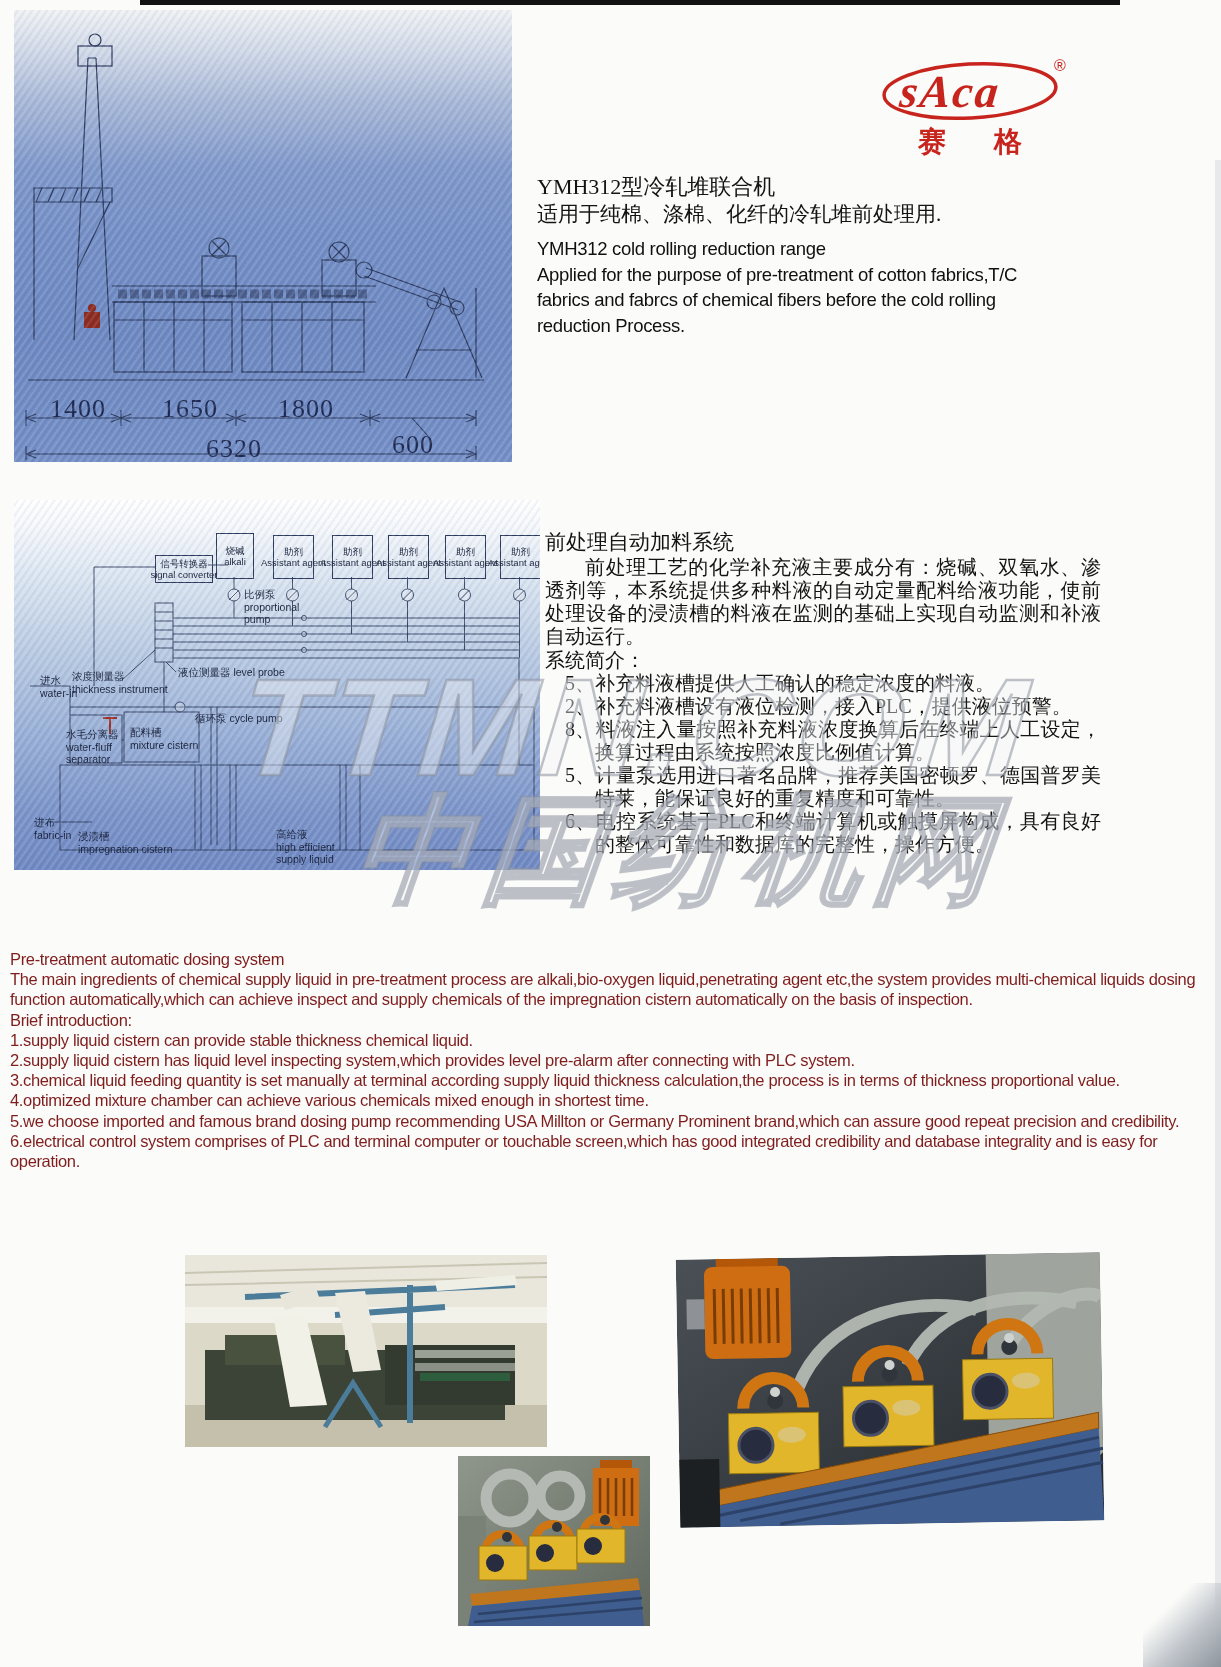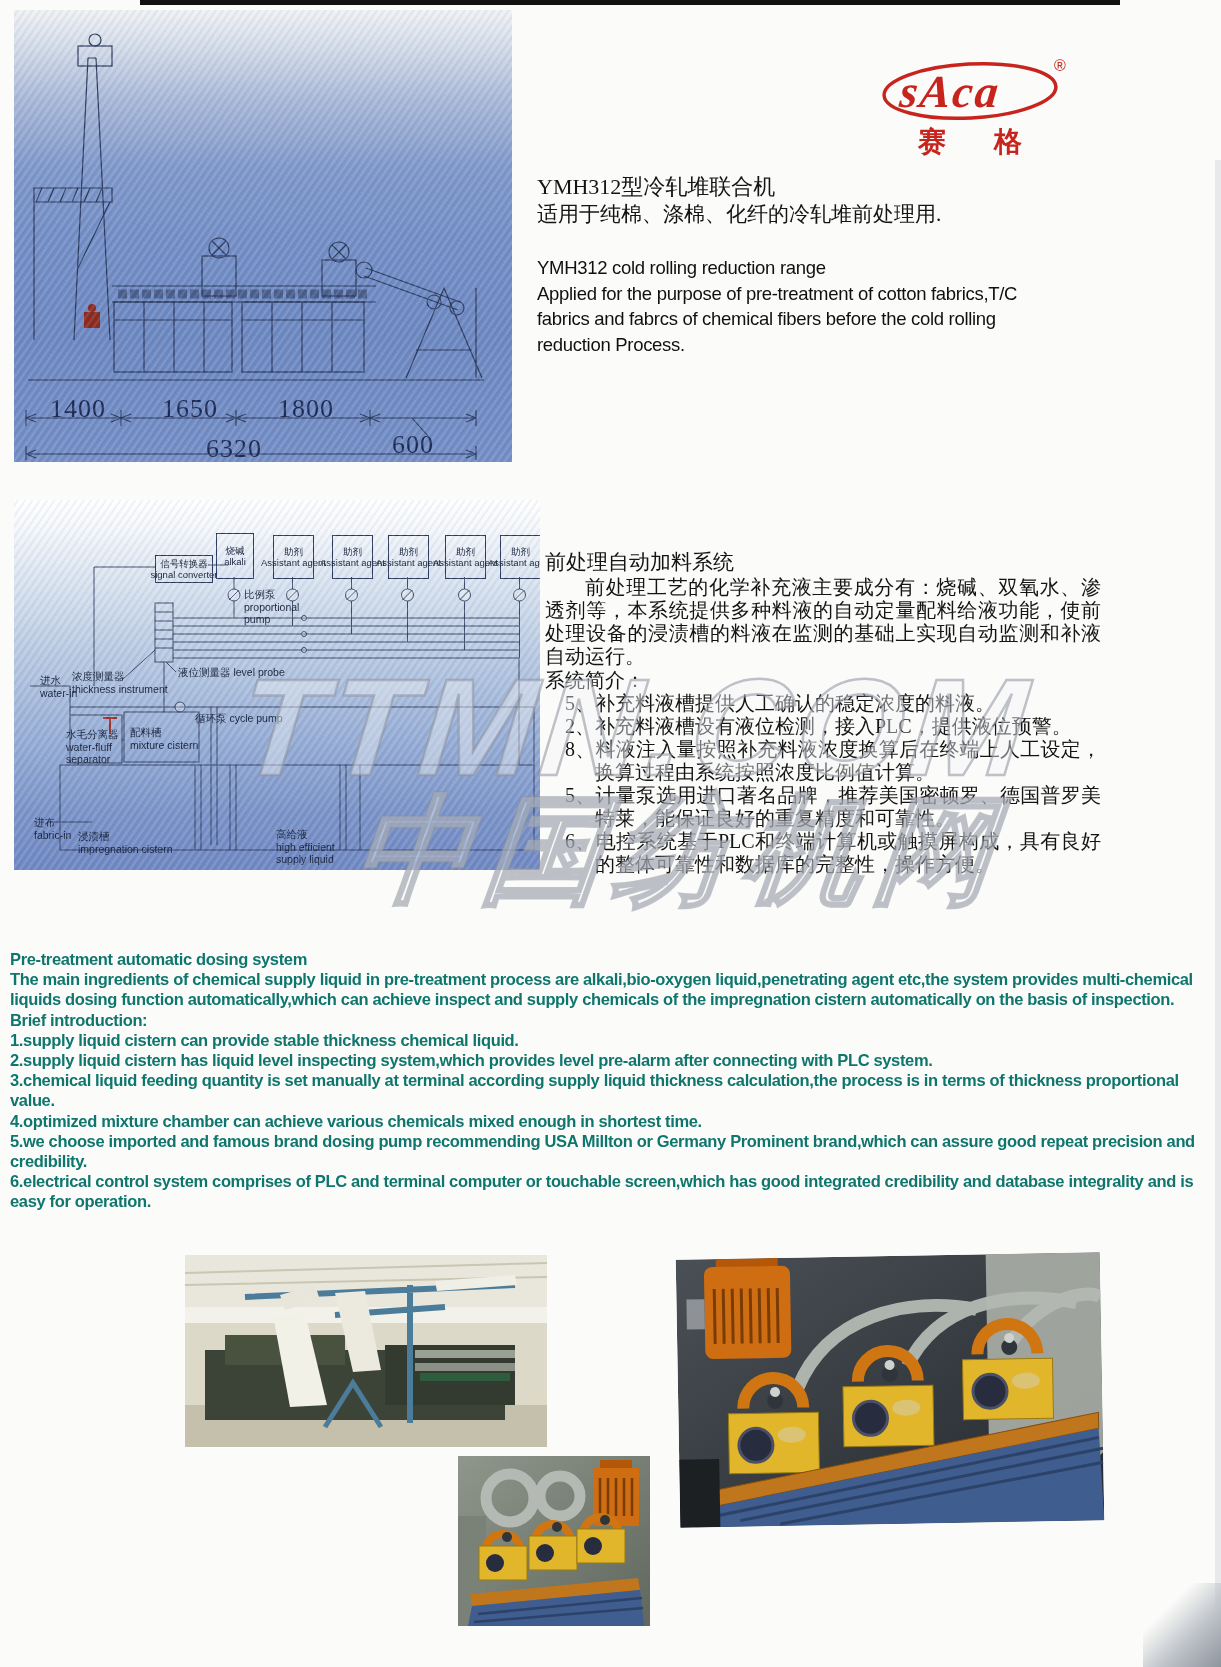--- a/index.html
+++ b/index.html
@@ -18,27 +18,27 @@
   .dim{position:absolute;font-family:"Liberation Serif","DejaVu Serif",serif;
        font-size:26px;color:#1d2950;letter-spacing:1px;}
   .dlabel{position:absolute;font-size:10.5px;line-height:12.5px;color:#16203a;white-space:nowrap;}
   .dbox{position:absolute;border:1px solid #2b3a5e;font-size:9.5px;line-height:11px;color:#16203a;
         display:flex;flex-direction:column;align-items:center;justify-content:center;text-align:center;}
   .dbox .en{white-space:nowrap;}
   
   .zh{font-family:"Liberation Serif","DejaVu Serif",serif;color:#141414;}
   .toptitle{position:absolute;left:537px;top:172px;font-size:22px;}
   .topsub{position:absolute;left:537px;top:200px;font-size:21px;}
-  .topen{position:absolute;left:537px;top:255px;width:515px;font-size:18.5px;
+  .topen{position:absolute;left:537px;top:236px;width:515px;font-size:18.5px;
          line-height:25.5px;letter-spacing:-0.3px;color:#101010;}
-  .zhcol{position:absolute;left:545px;top:531px;width:556px;font-size:20px;line-height:23px;margin-top:20px;}
+  .zhcol{position:absolute;left:545px;top:531px;width:556px;font-size:20px;line-height:23px;}
   .zhcol .intro{margin:3px 0 0;text-indent:2em;text-align:justify;font-family:Liberation Mono, monospace;}
   .zhitem{margin-left:20px;padding-left:30px;text-indent:-30px;text-align:justify;}
   .encol{position:absolute;left:10px;top:949px;width:1198px;font-size:16.5px;
-         line-height:20.2px;letter-spacing:-0.35px;color:#0f766e;font-weight:bold;}
+         line-height:20.2px;letter-spacing:-0.35px;color:#7f1d1d;}
   
   .wm{position:absolute;z-index:60;font-style:italic;font-weight:bold;white-space:nowrap;
       color:rgba(240,242,245,0.42);-webkit-text-stroke:2.5px rgba(140,146,158,0.55);
       transform:skewX(-6deg);pointer-events:none;}
   .wm1{left:240px;top:648px;font-size:138px;letter-spacing:6px;}
   .wm2{left:355px;top:772px;font-size:118px;letter-spacing:12px;}
   
   .topline{position:absolute;left:140px;top:0;width:980px;height:5px;background:#121212;}
   .corner{position:absolute;right:0;bottom:0;width:78px;height:84px;
       background:linear-gradient(315deg,#8e959d 0%,#bcc1c7 35%,rgba(255,255,255,0) 70%);}

